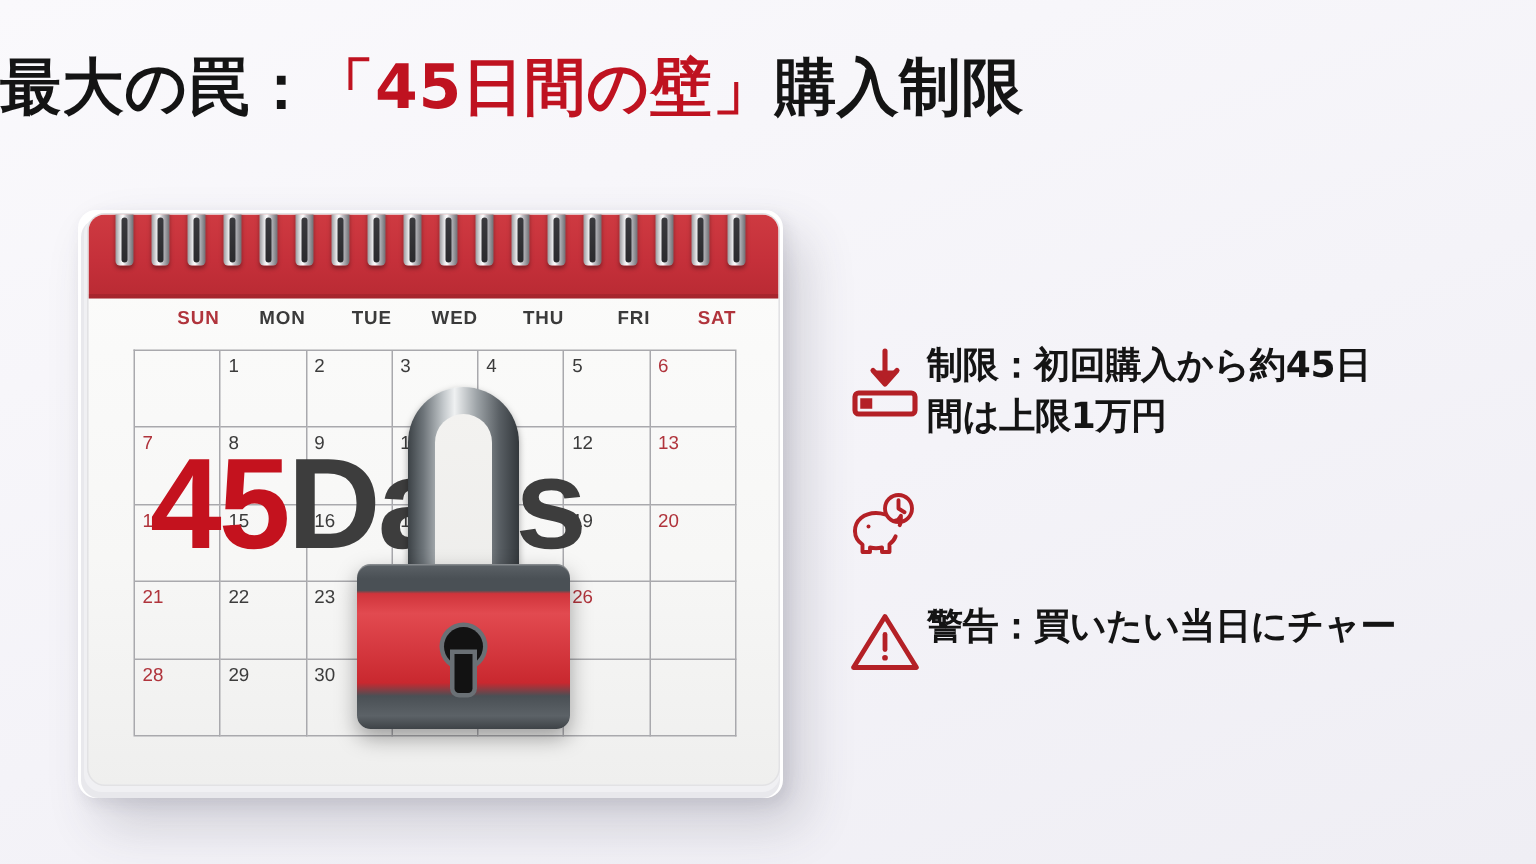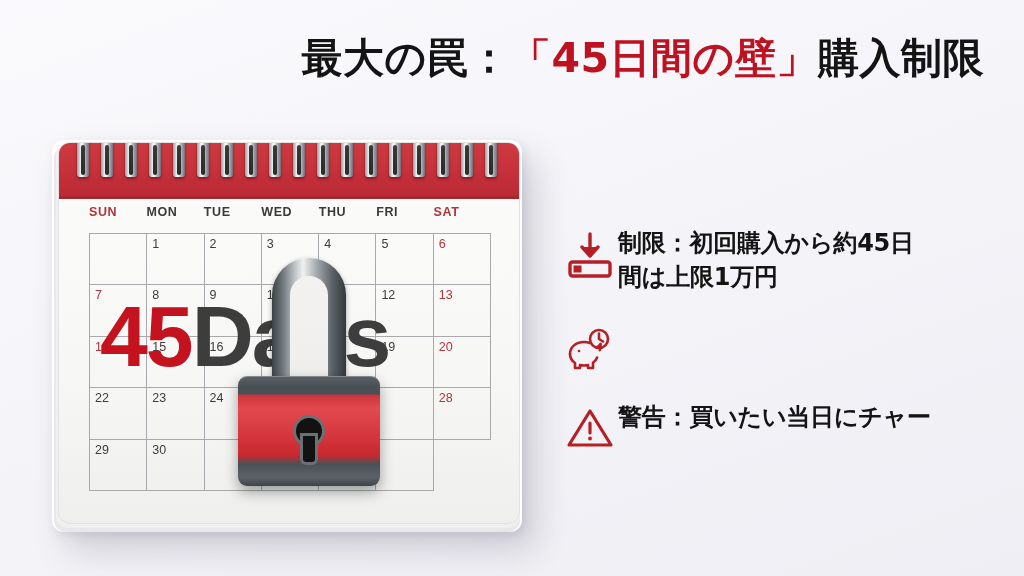--- a/index.html
+++ b/index.html
@@ -7,21 +7,21 @@
     width:1024px; height:576px;
     background:#F5F4F8;
     font-family:"Liberation Sans", sans-serif;
     overflow:hidden;
   }
   #stage { position:relative; width:1024px; height:576px; background:linear-gradient(160deg,#FAF9FC 0%,#F4F3F8 55%,#EFEEF4 100%); }
 
   
   .title-wrap{
     position:absolute; left:0; top:34px; width:984px;
-    text-align:right; white-space:nowrap;padding-left:24px;
+    text-align:left; white-space:nowrap;
   }
   .title-wrap span{
     font-size:41px; font-weight:bold; letter-spacing:.5px;
     line-height:1.2;
     font-family:"DejaVu Sans","Liberation Sans",sans-serif;
   }
   .t-dark{ color:#141414; }
   .t-red { color:#BF1220; }
 
   
@@ -66,21 +66,21 @@
     background:linear-gradient(180deg,#3A3A3E,#2A2A2D);
     border-radius:2px;
   }
 
   
   .dow{
     position:absolute; left:30px; top:62px; width:402px; height:24px;
     display:grid; grid-template-columns:repeat(7,1fr);
   }
   .dow div{
-    font-size:12.5px; font-weight:bold; text-align:left; color:#3A3A3A;
+    font-size:12.5px; font-weight:bold; text-align:right; color:#3A3A3A;
     letter-spacing:.6px; font-family:"Liberation Sans",sans-serif;
   }
   .dow div.wk{ color:#B0343C; }
 
   
   .grid{
     position:absolute; left:30px; top:90px; width:402px; height:258px;
     display:grid; grid-template-columns:repeat(7,1fr); grid-template-rows:repeat(5,1fr);
     border-top:1px solid #A9A9AD; border-left:1px solid #A9A9AD;
   }
@@ -251,20 +251,23 @@
         <div class="cell">
           <span>18</span>
         </div>
         <div class="cell">
           <span>19</span>
         </div>
         <div class="cell">
           <span class="wk">20</span>
         </div>
         <div class="cell">
+          <span class="wk">21</span>
+        </div>
+        <div class="cell">
           <span>22</span>
         </div>
         <div class="cell">
           <span>23</span>
         </div>
         <div class="cell">
           <span>24</span>
         </div>
         <div class="cell">
           <span>25</span>

